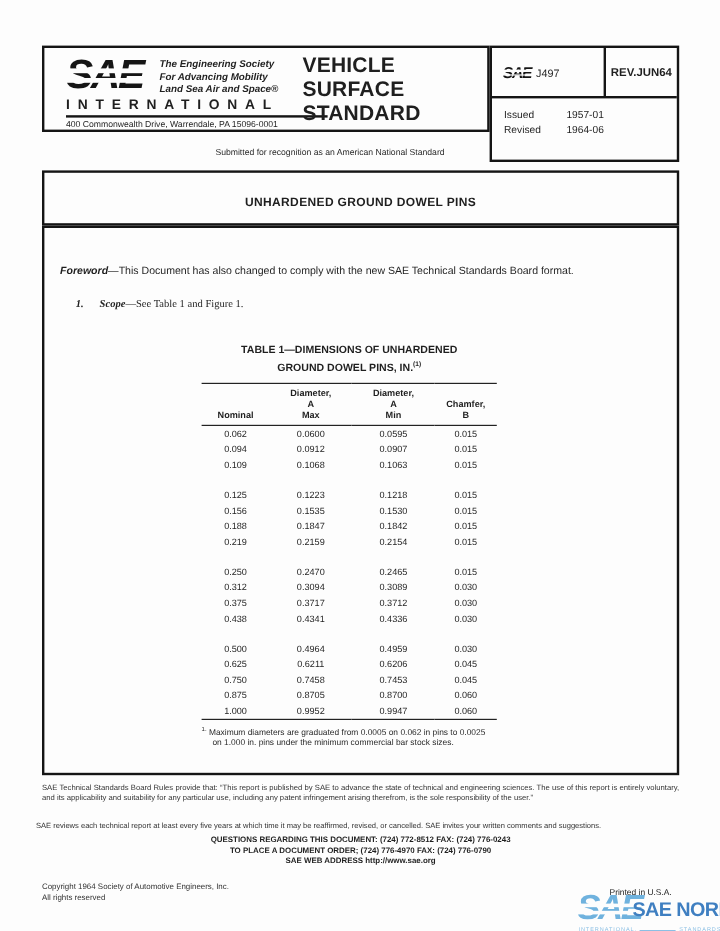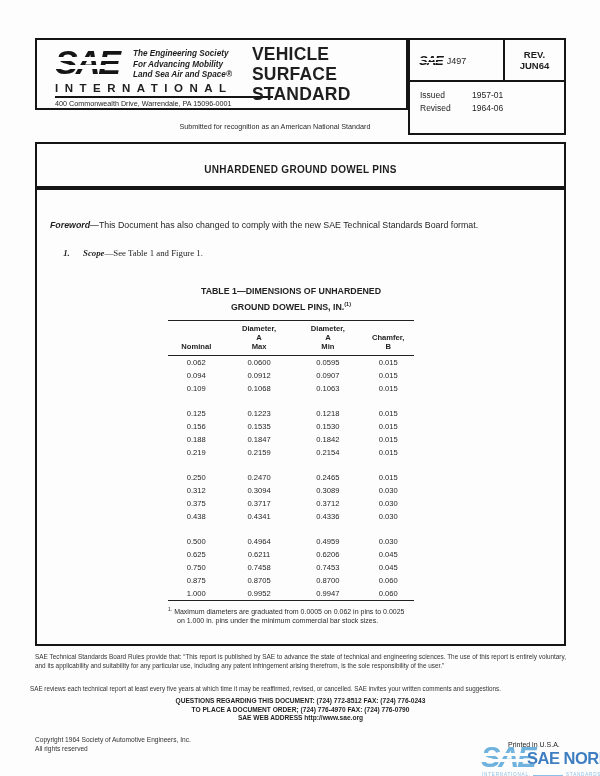--- a/index.html
+++ b/index.html
@@ -5,21 +5,21 @@
   * { margin:0; padding:0; box-sizing:border-box; }
   html,body { background:#ffffff; }
   body { font-family:"Liberation Sans", sans-serif; color:#1f1f1f; }
   .page { position:relative; width:600px; height:776px; background:#fdfdfd; overflow:hidden; }
 
   
   .hdr-left { position:absolute; left:35px; top:38px; width:373px; height:72px; border:2px solid #151515; }
   .hdr-right { position:absolute; left:408px; top:38px; width:158px; height:97px; border:2px solid #151515; }
   .hr-top { display:flex; height:42px; border-bottom:2px solid #151515; }
   .cell-j497 { width:95px; border-right:2px solid #151515; display:flex; align-items:center; padding-left:9px; }
-  .cell-rev { flex:1; display:flex; flex-direction:column; align-items:center; justify-content:center; font-weight:bold; font-size:9.5px; line-height:11px; }
+  .cell-rev { flex:1; display:flex; flex-direction:row; align-items:center; justify-content:center; font-weight:bold; font-size:9.5px; line-height:11px; }
   .hr-bottom { padding:7px 0 0 10px; font-size:8.5px; line-height:13px; }
   .hr-bottom .lbl { display:inline-block; width:52px; }
 
   .sae-logo { position:relative; display:inline-block; font-style:italic; font-weight:900; letter-spacing:-2px; color:#151515; }
   .sae-logo .stripe { position:absolute; left:-3px; right:-1px; background:#fdfdfd; }
   .sae-big { font-size:34px; line-height:30px; }
   .sae-big .s1 { top:10px; height:3.5px; }
   .sae-big .s2 { top:18px; height:3.5px; }
   .sae-small { font-size:13px; line-height:13px; letter-spacing:-1px; }
   .sae-small .s1 { top:4.5px; height:1.6px; }

